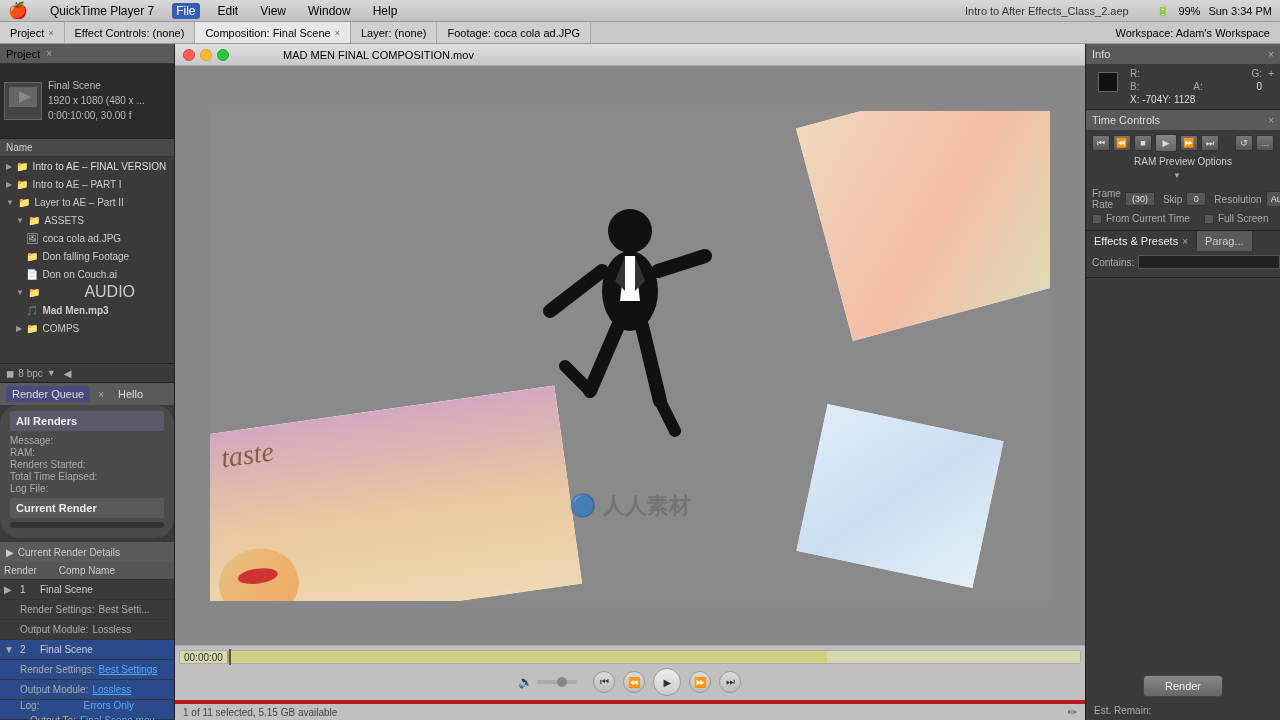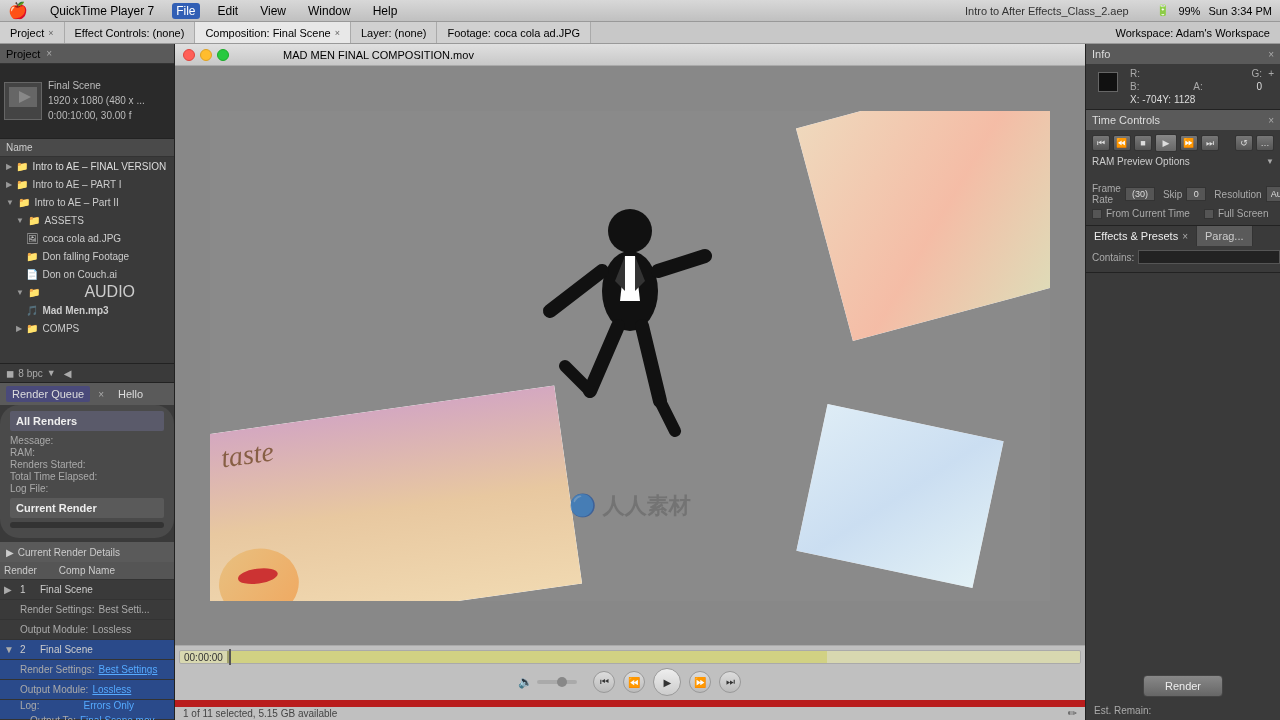--- a/index.html
+++ b/index.html
@@ -403,21 +403,21 @@
     .transport-btn.play {
       width: 28px;
       height: 28px;
       background: linear-gradient(to bottom, #eee, #ccc);
     }
 
     
     .status-bar {
       height: 20px;
       background: #c0c0c0;
-      border-top: 7px solid #b91c1c;
+      border-top: 4px solid #b91c1c;
       display: flex;
       align-items: center;
       padding: 0 8px;
       font-size: 10px;
       color: #444;
       gap: 8px;
     }
     .status-edit-icon { font-size: 11px; cursor: pointer; }
 
     
@@ -479,21 +479,22 @@
       width: 22px;
       height: 18px;
       background: linear-gradient(to bottom, #888, #666);
     }
     .tc-spacer { flex: 1; }
 
     .ram-preview-row {
       display: flex;
       align-items: center;
       gap: 4px;
-      margin-bottom: 16px;
+      margin-bottom: 8px;
+      flex-direction: column;
     }
     .ram-label { color: #ccc; font-size: 10px; flex: 1; }
     .dropdown-arrow { color: #aaa; font-size: 8px; margin-left: -12px; pointer-events: none; }
 
     .checkbox-row {
       display: flex;
       align-items: center;
       gap: 4px;
       margin-bottom: 2px;
     }
@@ -669,21 +670,21 @@
         <div class="tree-label-row">
           <span class="tree-indent" style="width:0px"></span>
           <span class="tree-arrow">▶</span>
           <span class="tree-icon">📁</span>
           <span class="tree-name" style="font-size:10px;">Intro to AE – PART I</span>
         </div>
         <div class="tree-label-row">
           <span class="tree-indent" style="width:0px"></span>
           <span class="tree-arrow">▼</span>
           <span class="tree-icon">📁</span>
-          <span class="tree-name" style="font-size:10px;">Intro to AE – Part II</span>
+          <span class="tree-name" style="font-size:10px;">Layer to AE – Part II</span>
         </div>
         <div class="tree-label-row">
           <span class="tree-indent" style="width:10px"></span>
           <span class="tree-arrow">▼</span>
           <span class="tree-icon">📁</span>
           <span class="tree-name" style="font-size:10px;">ASSETS</span>
         </div>
         <div class="tree-label-row">
           <span class="tree-indent" style="width:20px"></span>
           <span class="tree-icon">🖼</span>

